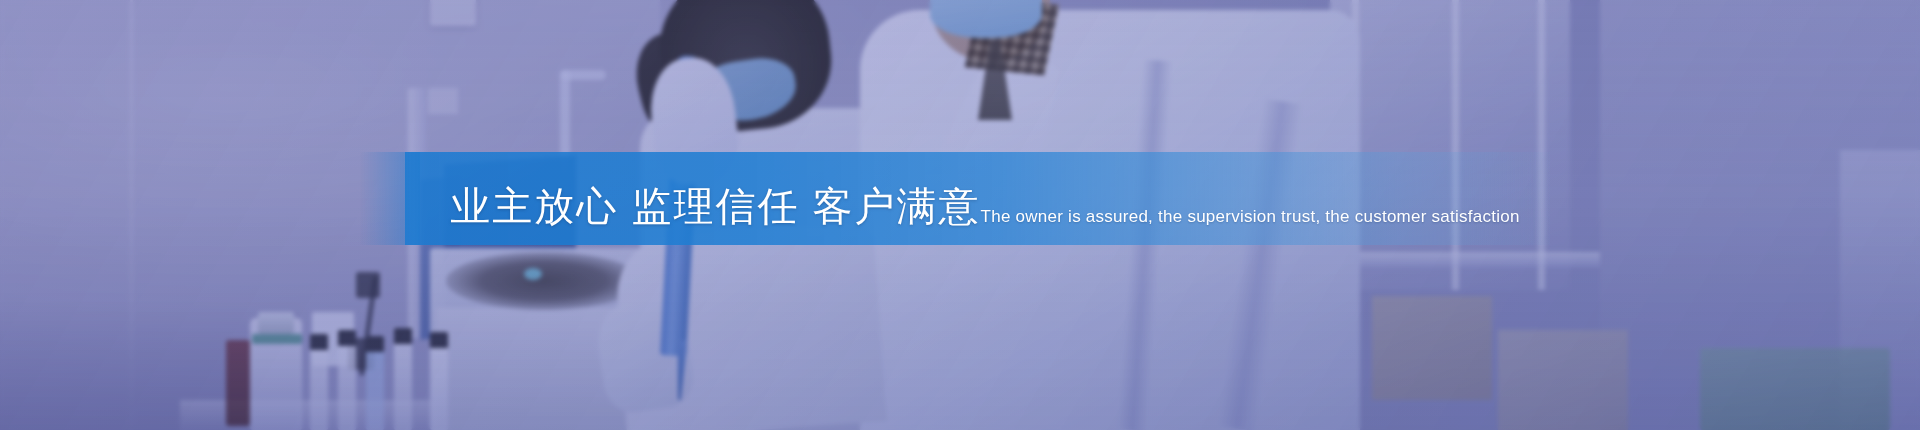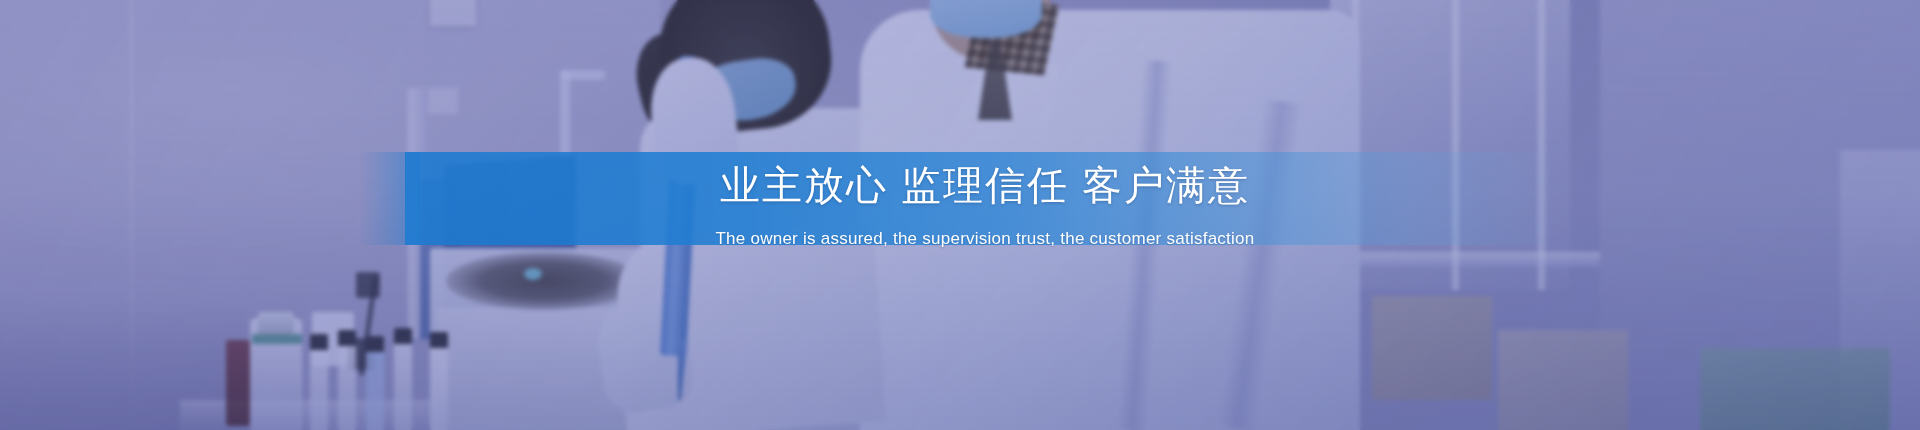--- a/index.html
+++ b/index.html
@@ -426,21 +426,20 @@
   }
 
   
   .headline-wrap {
     position: absolute;
     left: 405px;
     top: 152px;
     width: 1160px;
     height: 107px;
     display: flex;
-    flex-direction: column;
     align-items: center;
     justify-content: center;
     padding-top: 2px;
     box-sizing: border-box;
   }
 
   .headline {
     color: #ffffff;
     font-size: 40px;
     line-height: 1.08;

